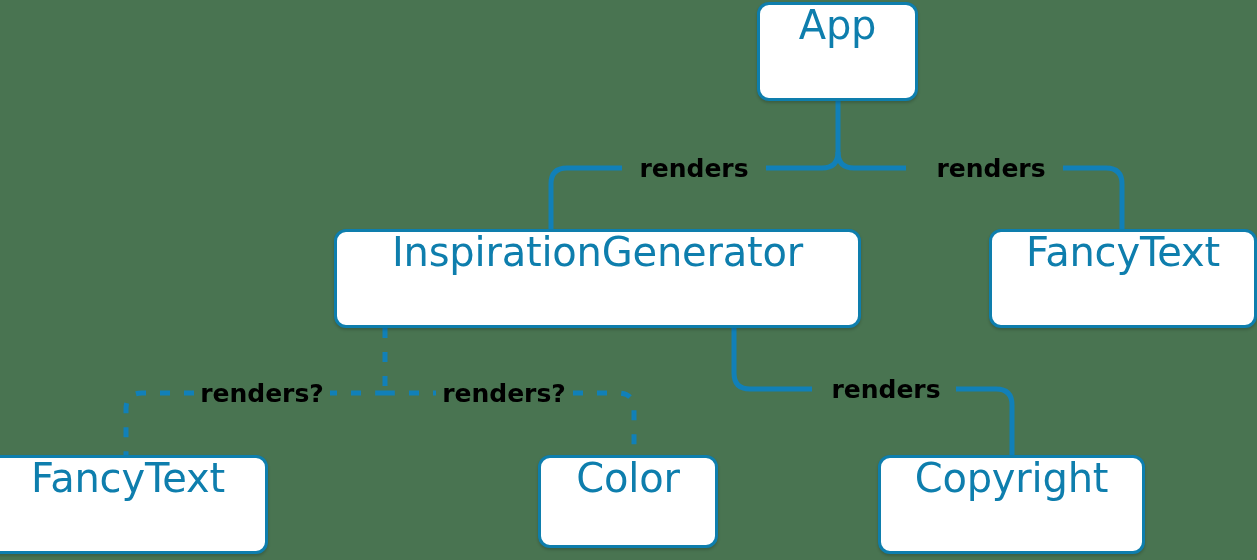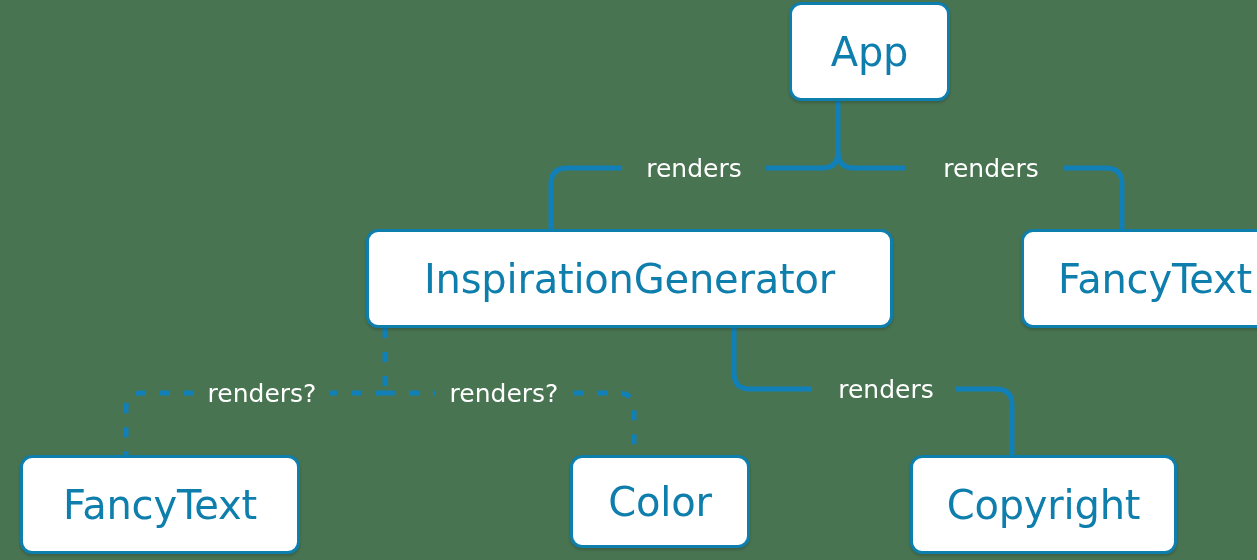--- a/index.html
+++ b/index.html
@@ -26,40 +26,39 @@
     width: 1257px;
     height: 560px;
   }
   .node {
     position: absolute;
     box-sizing: border-box;
     background: #ffffff;
     border: 3px solid #0e7ead;
     border-radius: 12px;
     display: flex;
-    align-items: center;
+    align-items: flex-start;
     justify-content: center;
     color: #0e7ead;
     font-size: 40px;
     font-weight: 400;
     letter-spacing: -0.2px;
     line-height: 1;
     white-space: nowrap;
     box-shadow: 0 2px 3px rgba(0,0,0,0.18);
-    margin-left: 32px;
   }
   .node-label {
     display: block;
     padding: 0 6px;
   }
   .edge-label {
     position: absolute;
-    color: #ffffff;
+    color: #000000;
     font-size: 25px;
-    font-weight: 400;
+    font-weight: 700;
     white-space: nowrap;
     line-height: 1;
     transform: translate(-50%, -50%);
   }
 </style>
 </head>
 <body>
 
 <div id="diagram-root">
 

